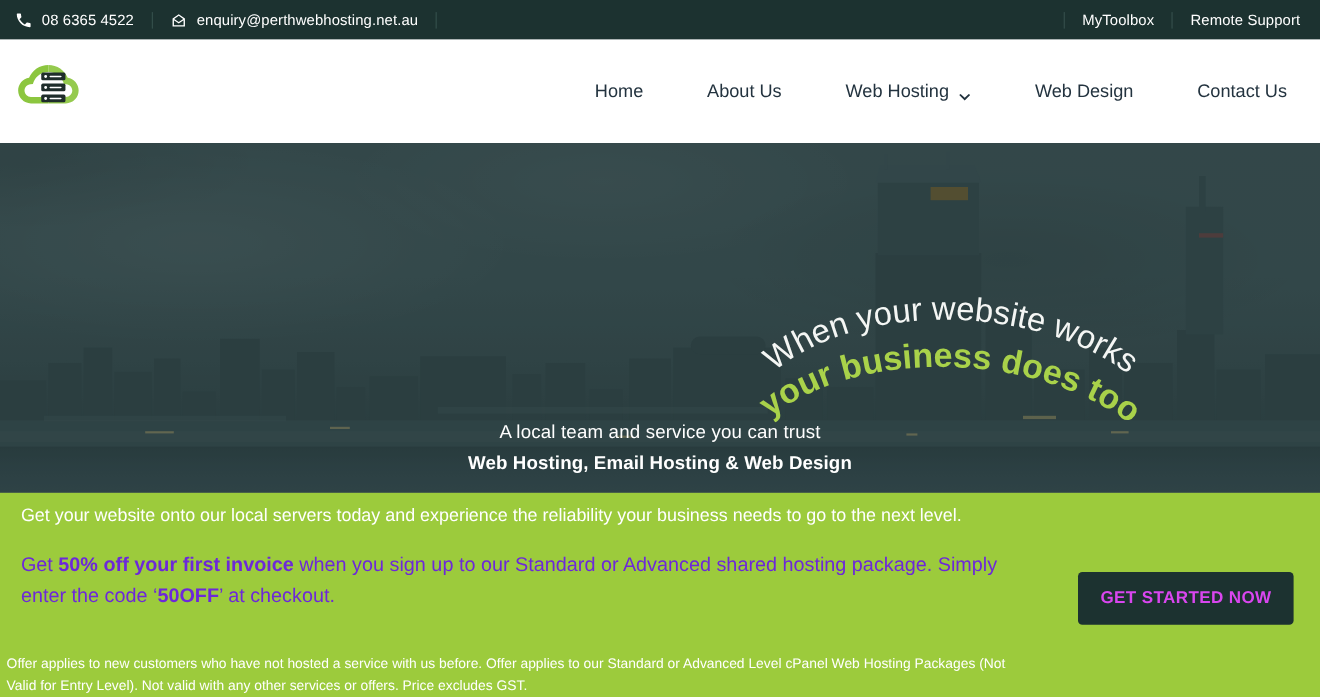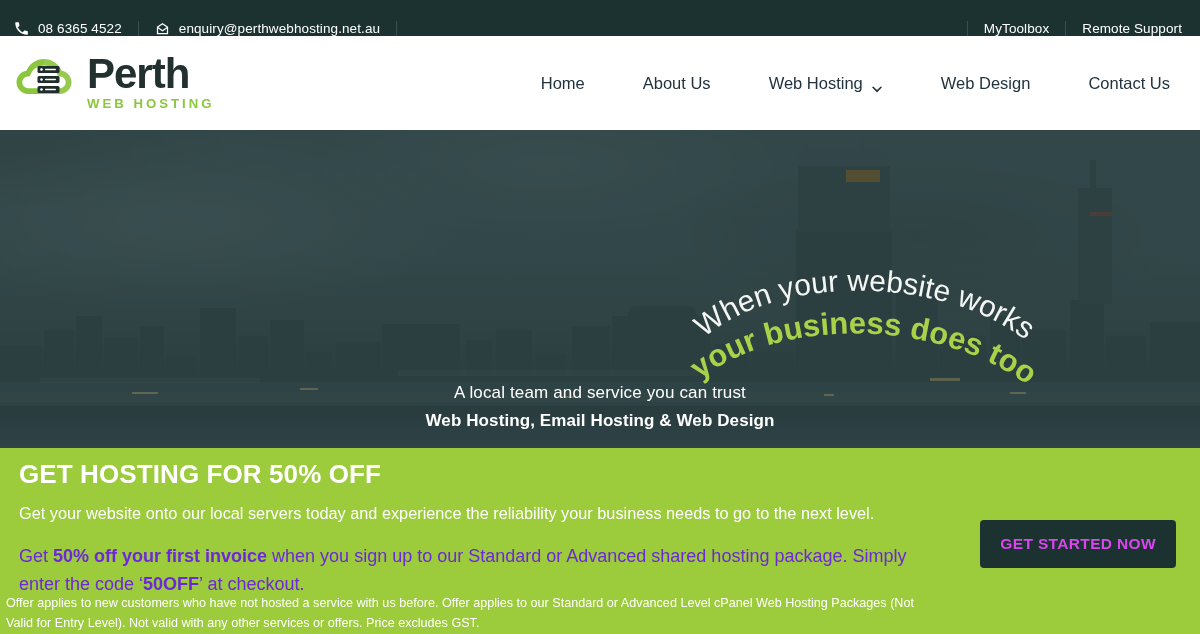--- a/index.html
+++ b/index.html
@@ -8,21 +8,21 @@
     font-family: "Liberation Sans", sans-serif;
     background: #ffffff;
     overflow: hidden;
   }
   .page { position: relative; width: 1200px; height: 634px; }
 
   
   .topbar {
     height: 36px; width: 100%;
     background: #1c3230;
-    display: flex; align-items: flex-end; justify-content: space-between;
+    display: flex; align-items: center; justify-content: space-between;
     color: #ffffff;
   }
   .topbar-left { display: flex; align-items: stretch; }
   .topbar-right { display: flex; align-items: stretch; }
   .tb-item {
     display: flex; align-items: center; gap: 9px;
     padding: 0 16px;
     font-size: 13.5px; letter-spacing: .1px;
     color: #ffffff; text-decoration: none;
     border-right: 1px solid #36504d;
@@ -178,24 +178,20 @@
           <rect x="43" y="22" width="44" height="14" rx="3" fill="#1f2d2b"></rect>
           <rect x="43" y="42" width="44" height="14" rx="3" fill="#1f2d2b"></rect>
           <rect x="43" y="62" width="44" height="14" rx="3" fill="#1f2d2b"></rect>
           <circle cx="51" cy="29" r="2.6" fill="#ffffff"></circle>
           <circle cx="51" cy="49" r="2.6" fill="#ffffff"></circle>
           <circle cx="51" cy="69" r="2.6" fill="#ffffff"></circle>
           <rect x="58" y="27.6" width="22" height="2.8" rx="1.4" fill="#ffffff"></rect>
           <rect x="58" y="47.6" width="22" height="2.8" rx="1.4" fill="#ffffff"></rect>
           <rect x="58" y="67.6" width="22" height="2.8" rx="1.4" fill="#ffffff"></rect>
         </svg>
-      </span>
-      <span class="logo-words">
-        <span class="logo-title">Perth</span>
-        <span class="logo-sub">WEB HOSTING</span>
       </span>
     </a>
 
     <div class="nav">
       <a class="nav-item" href="#">
         <span>Home</span>
       </a>
       <a class="nav-item" href="#">
         <span>About Us</span>
       </a>
@@ -307,21 +303,20 @@
 
     <div class="hero-center">
       <div class="hc-line1">A local team and service you can trust</div>
       <div class="hc-line2">Web Hosting, Email Hosting &amp; Web Design</div>
     </div>
   </div>
 
   <div class="promo">
     <div class="promo-inner">
       <div class="promo-text">
-        <div class="promo-title">GET HOSTING FOR 50% OFF</div>
         <div class="promo-lede">Get your website onto our local servers today and experience the reliability your business needs to go to the next level.</div>
         <div class="promo-body"><span>Get </span><b>50% off your first invoice</b><span> when you sign up to our Standard or Advanced shared hosting package. Simply enter the code ‘</span><b>50OFF</b><span>’ at checkout.</span></div>
       </div>
       <div class="promo-cta-col">
         <a class="cta-btn" href="#">GET STARTED NOW</a>
       </div>
     </div>
     <div class="promo-fine">Offer applies to new customers who have not hosted a service with us before. Offer applies to our Standard or Advanced Level cPanel Web Hosting Packages (Not Valid for Entry Level). Not valid with any other services or offers. Price excludes GST.</div>
   </div>
 

